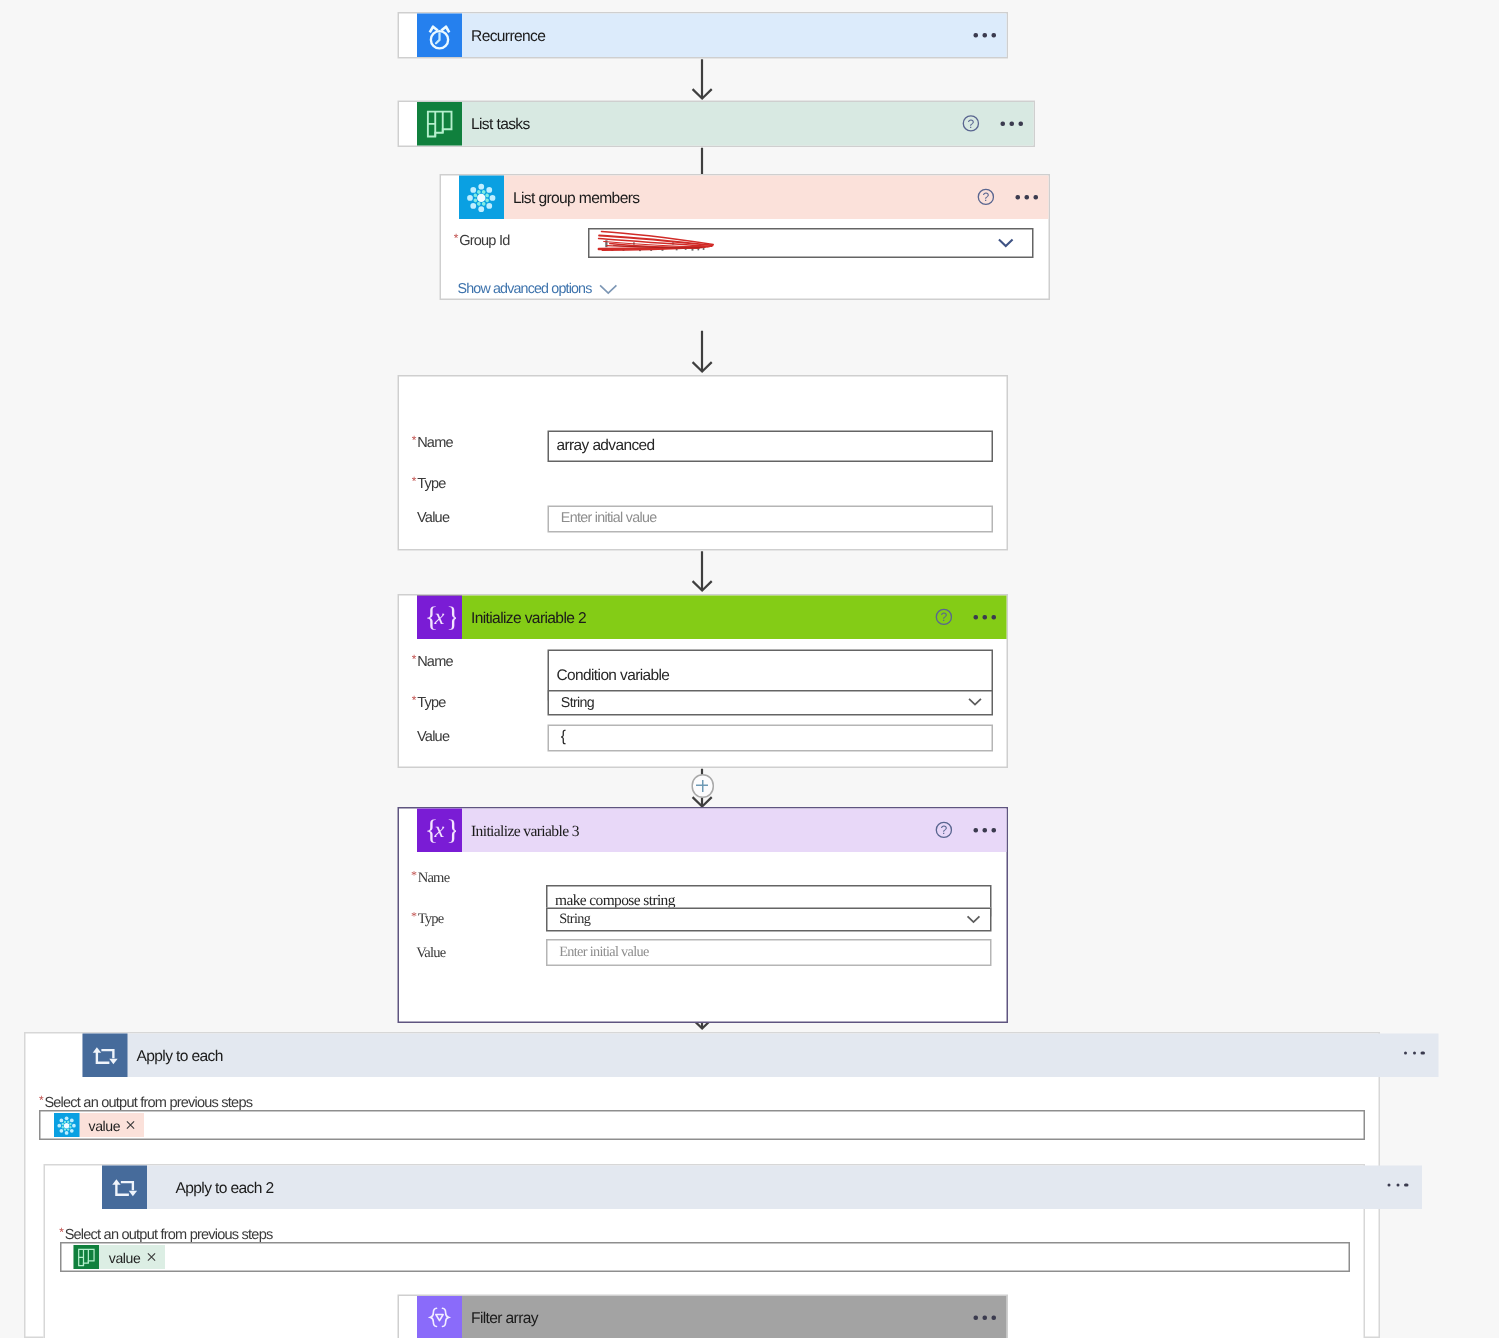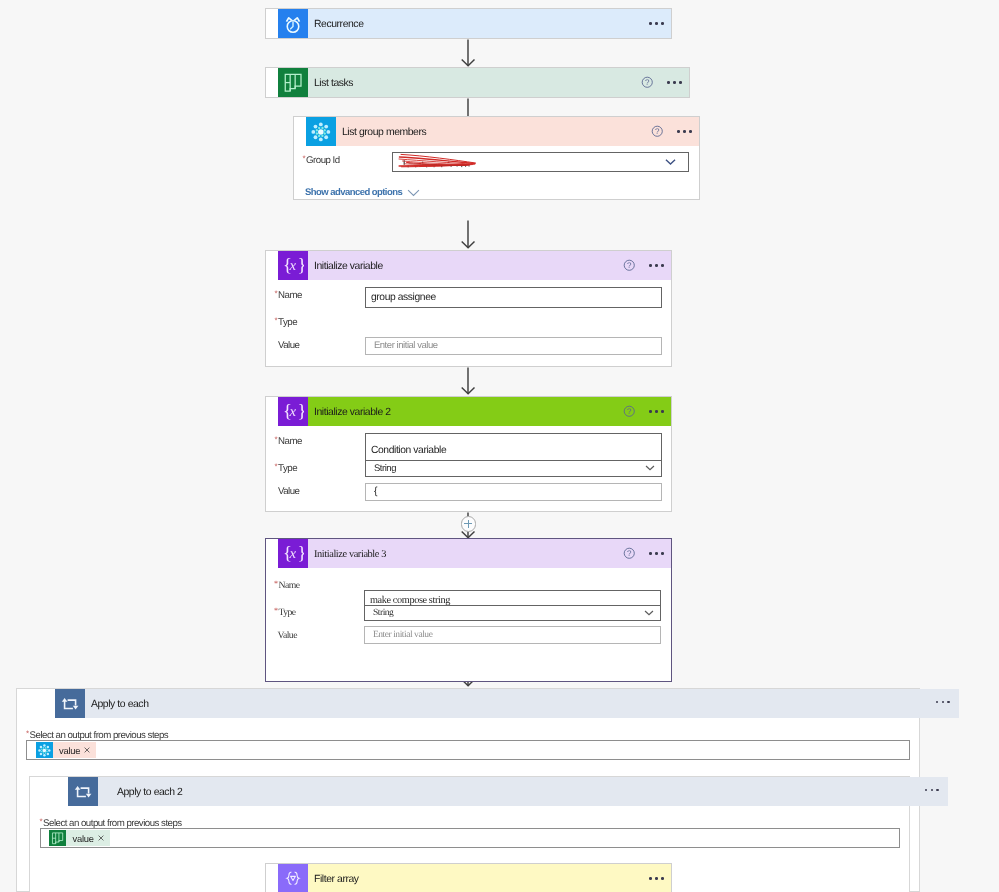--- a/index.html
+++ b/index.html
@@ -217,50 +217,32 @@
           <path d="M7.5 9.0 C 28 10.8, 56 12.4, 77.0 12.6" stroke-width="0.8"></path>
         </g>
         <g stroke="#9c1d1a" fill="none" stroke-width="0.6" stroke-linecap="round" opacity="0.8">
           <path d="M14 11.6 C 34 13.0, 58 13.6, 73 13.1"></path>
         </g>
       </svg>
       <svg class="chev" width="11" height="7" viewBox="0 0 16 10" style="right:12.5px">
           <path d="M1.4 1.6 8 8.0 14.6 1.6" fill="none" stroke="#3f5384" stroke-width="2.0"></path>
         </svg>
     </div>
-    <div class="linkrow" style="left:11px;top:70px;font-weight:bold;">
+    <div class="linkrow" style="left:11px;top:70px;">
       <span>Show advanced options</span>
       <svg width="13" height="8" viewBox="0 0 16 10">
           <path d="M1.2 1.5 8 8 14.8 1.5" fill="none" stroke="#7d97b5" stroke-width="1.35"></path>
         </svg>
     </div>
   </div>
 
   <div class="card" style="left:265px;top:250px;width:407px;height:117px;">
-    <div class="chead" style="background:#e8d8f8;">
-      <div class="cicon" style="background:#7a1cd5;">
-        <svg width="22" height="22" viewBox="0 0 24 24">
-            <use href="#ic-vars"></use>
-          </svg>
-      </div>
-      <div class="ctitle">Initialize variable</div>
-      <div class="chead-right">
-        <svg class="helpicon" viewBox="0 0 24 24">
-            <use href="#ic-help"></use>
-          </svg>
-        <div class="ellipsis">
-            <i></i>
-            <i></i>
-            <i></i>
-          </div>
-      </div>
-    </div>
     <div class="flabel" style="left:8.5px;top:38.5px;"><span class="req">*</span><span>Name</span></div>
     <div class="finput" style="left:98.5px;top:36px;width:297px;height:20.5px;">
-        <span>group assignee</span>
+        <span>array advanced</span>
       </div>
     <div class="flabel" style="left:8.5px;top:65.5px;"><span class="req">*</span><span>Type</span></div>
     <div class="flabel" style="left:12px;top:88.5px;"><span>Value</span></div>
     <div class="finput light pad" style="left:98.5px;top:85.6px;width:297px;height:18px;">
         <span class="ph">Enter initial value</span>
       </div>
   </div>
 
   <div class="card" style="left:265px;top:396px;width:407px;height:116px;">
     <div class="chead" style="background:#84cc16;">
@@ -393,21 +375,21 @@
           <span class="chiplabel">value</span>
           <span class="chipx">
               <svg width="6" height="6" viewBox="0 0 8 8">
                 <path d="M0.8 0.8 L7.2 7.2 M7.2 0.8 L0.8 7.2" stroke="#3b3b3b" stroke-width="1.0" fill="none"></path>
               </svg>
             </span>
         </div>
       </div>
 
       <div class="card" style="left:235px;top:86px;width:407px;height:31px;">
-        <div class="chead" style="background:#fef9c3;">
+        <div class="chead" style="background:#a3a3a3;">
           <div class="cicon" style="background:#8a6bfa;">
             <svg width="20" height="20" viewBox="0 0 24 24">
                 <use href="#ic-dataops"></use>
               </svg>
           </div>
           <div class="ctitle">Filter array</div>
           <div class="chead-right">
             <div class="ellipsis">
                 <i></i>
                 <i></i>

